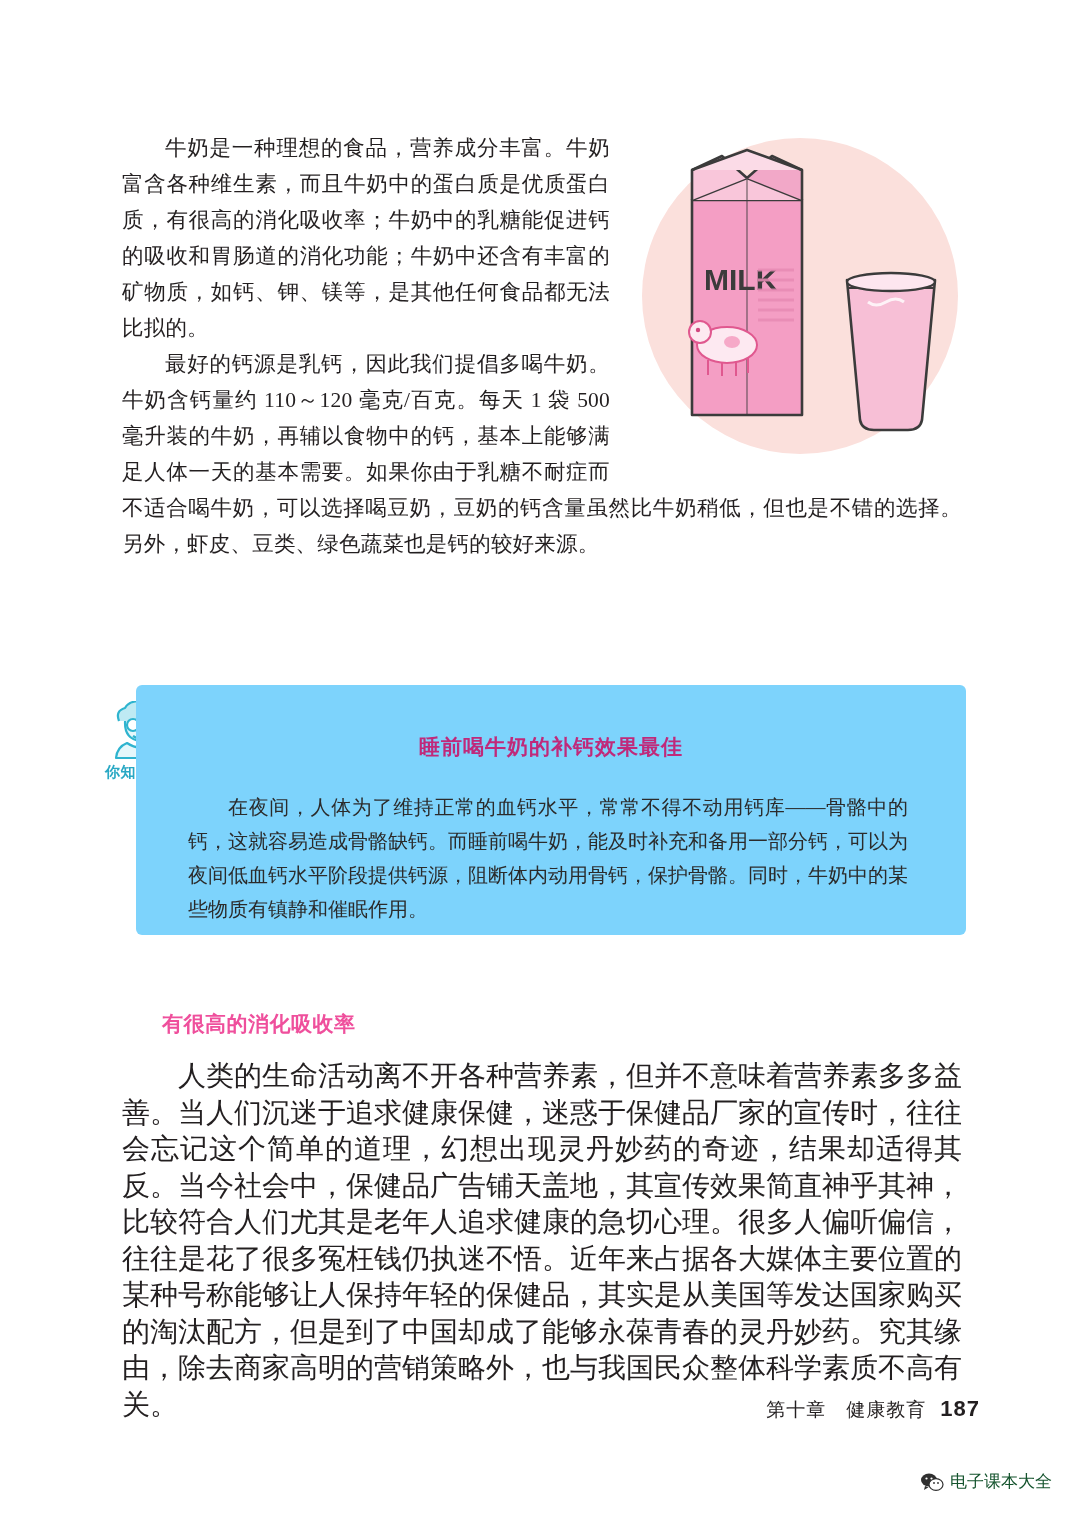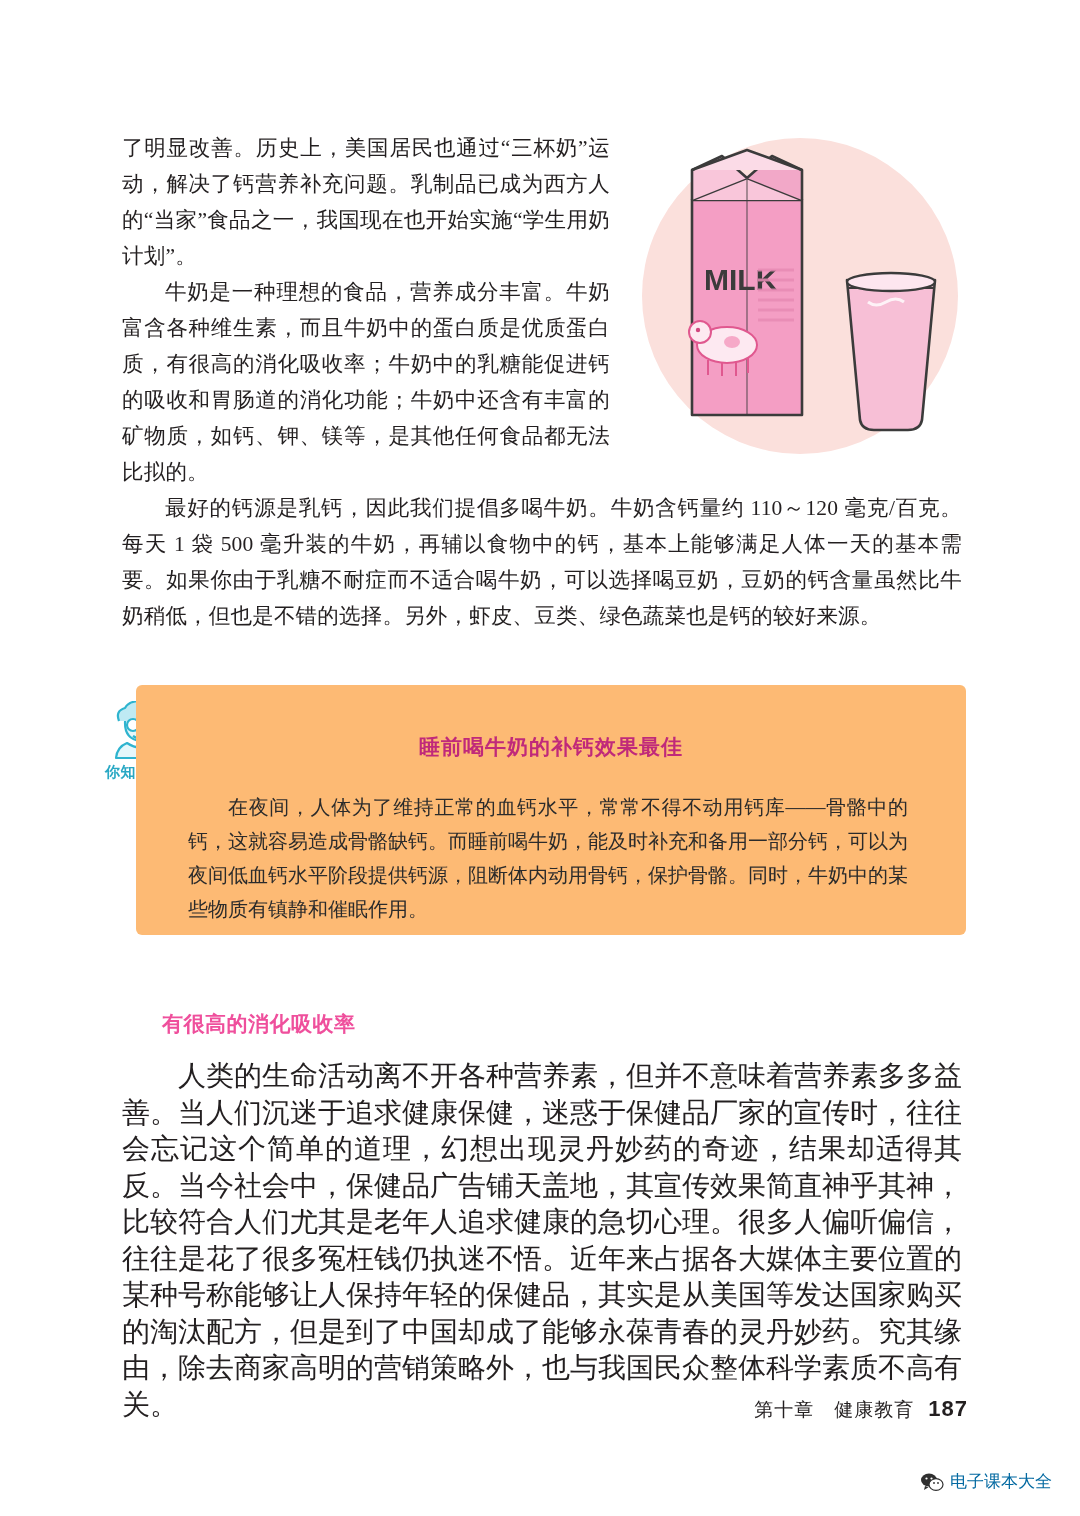--- a/index.html
+++ b/index.html
@@ -69,21 +69,21 @@
     top: 645px;
     width: 880px;
     height: 300px;
   }
   .know-box {
     position: absolute;
     left: 50px;
     top: 40px;
     width: 830px;
     height: 250px;
-    background: #fdba74;
+    background: #7dd3fc;
     border-radius: 6px;
   }
   .know-title {
     position: absolute;
     left: 0;
     top: 48px;
     width: 830px;
     text-align: center;
     color: #c0297a;
     font-weight: bold;
@@ -141,40 +141,40 @@
     font-size: 28px;
     line-height: 36.5px;
     text-align: justify;
     text-justify: inter-ideograph;
     text-indent: 2em;
   }
 
   
   .footer {
     position: absolute;
-    right: 112px;
+    right: 100px;
     top: 1396px;
     font-size: 19px;
     color: #231f20;
     letter-spacing: 1px;
   }
   .footer .pagenum {
     font-weight: bold;
     font-size: 22px;
     margin-left: 14px;
     font-family: "Liberation Sans", sans-serif;
   }
   .watermark {
     position: absolute;
     right: 28px;
     top: 1470px;
     display: flex;
     align-items: center;
     gap: 6px;
-    color: #0369a1;
+    color: #14532d;
     font-size: 17px;
     font-family: "Liberation Sans", sans-serif;
   }
   .wechat-badge {
     width: 24px;
     height: 20px;
     display: inline-block;
   }
 </style>
 </head>
@@ -218,21 +218,20 @@
 
         <g>
           <path d="M215 150 L228 290 Q230 300 242 300 L276 300 Q288 300 290 290 L303 150 Z" fill="#f7bfd6" stroke="#3b3b3b" stroke-width="2.6" stroke-linejoin="round"></path>
           <path d="M216 158 L302 158" stroke="#3b3b3b" stroke-width="2"></path>
           <ellipse cx="259" cy="152" rx="44" ry="9" fill="#fde6ef" stroke="#3b3b3b" stroke-width="2.4"></ellipse>
           <path d="M236 172 q8 6 18 0 q10 -6 18 0" stroke="#ffffff" stroke-width="3" fill="none" opacity="0.8"></path>
         </g>
       </svg>
     </div>
 
-    <p class="body">了明显改善。历史上，美国居民也通过“三杯奶”运动，解决了钙营养补充问题。乳制品已成为西方人的“当家”食品之一，我国现在也开始实施“学生用奶计划”。</p>
     <p class="body indent">牛奶是一种理想的食品，营养成分丰富。牛奶富含各种维生素，而且牛奶中的蛋白质是优质蛋白质，有很高的消化吸收率；牛奶中的乳糖能促进钙的吸收和胃肠道的消化功能；牛奶中还含有丰富的矿物质，如钙、钾、镁等，是其他任何食品都无法比拟的。</p>
     <p class="body indent">最好的钙源是乳钙，因此我们提倡多喝牛奶。牛奶含钙量约 110～120 毫克/百克。每天 1 袋 500 毫升装的牛奶，再辅以食物中的钙，基本上能够满足人体一天的基本需要。如果你由于乳糖不耐症而不适合喝牛奶，可以选择喝豆奶，豆奶的钙含量虽然比牛奶稍低，但也是不错的选择。另外，虾皮、豆类、绿色蔬菜也是钙的较好来源。</p>
   </div>
 
   <div class="know-wrap">
     <div class="know-badge">
       <svg class="doctor-icon" width="66" height="60" viewBox="0 0 66 60">
         <g stroke="#2fb4cf" stroke-width="2.2" fill="none" stroke-linejoin="round">
           <path d="M18 22 q0 -14 15 -14 q15 0 15 14 q0 16 -15 18 q-15 -2 -15 -18 Z" fill="#e5f7fb"></path>
           <path d="M12 20 q-4 -10 6 -13 q4 -7 15 -7 q11 0 15 7 q10 3 6 13" fill="#bfeaf3"></path>

